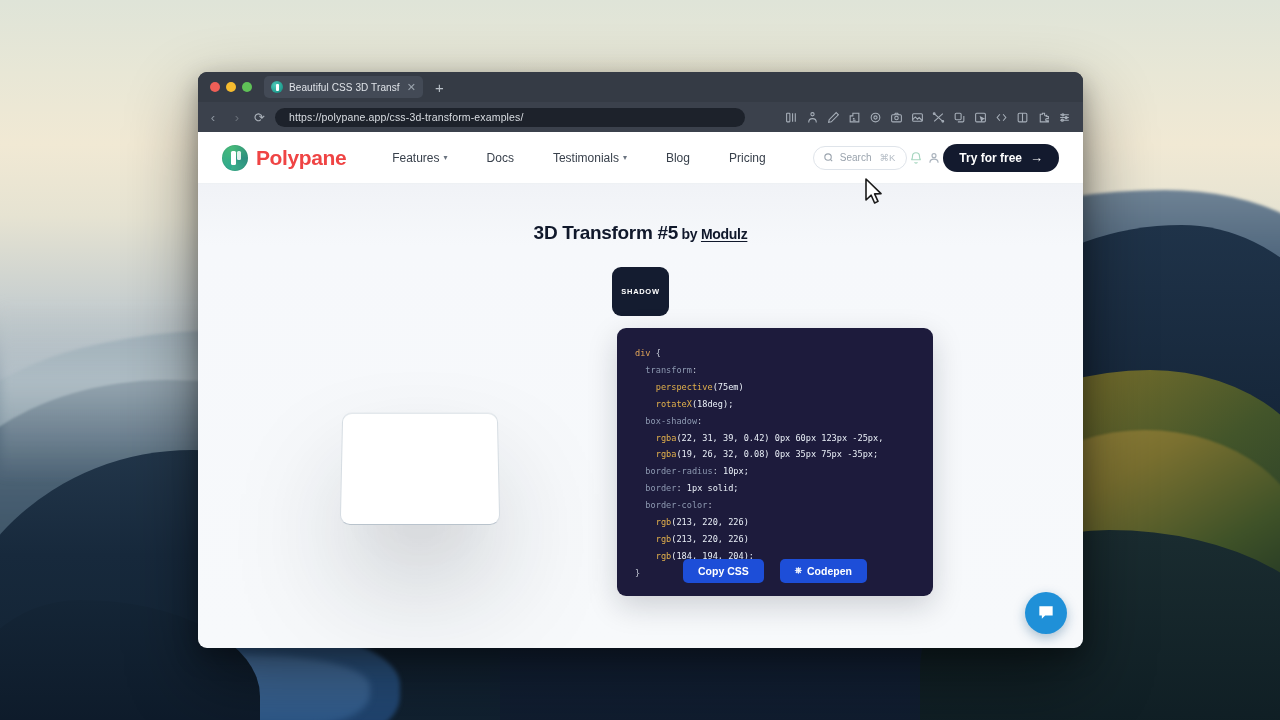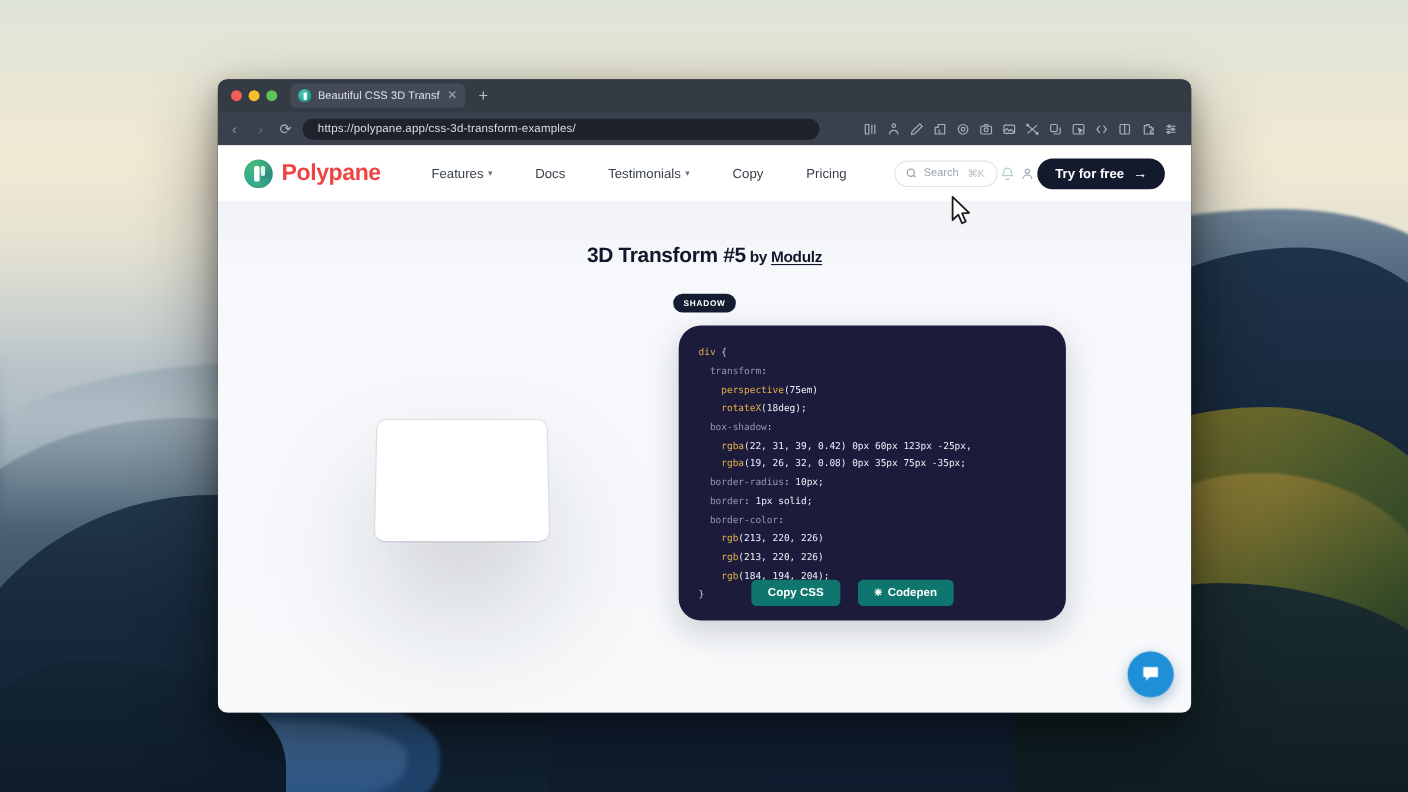--- a/index.html
+++ b/index.html
@@ -209,55 +209,55 @@
   .content { position: relative; padding-top: 38px; }
   .h-title {
     text-align: center; font-size: 19px; font-weight: 800; color: #10182b;
     letter-spacing: -.3px;
   }
   .h-title .by { font-size: 14px; font-weight: 700; }
   .h-title .author { text-decoration: underline; text-underline-offset: 2px; }
   .badge-wrap { display: flex; justify-content: center; margin-top: 23px; }
   .badge {
     background: #141c30; color: #fff; font-size: 7.5px; font-weight: 700;
-    letter-spacing: .7px; border-radius: 9px; padding: 4px 9px;
+    letter-spacing: .7px; border-radius: 9px; padding: 20px 9px;
   }
 
   .demo-row { display: flex; align-items: flex-start; margin-top: 12px; padding: 0 24px; }
   .preview-col {
     width: 395px; height: 280px; display: flex; align-items: center; justify-content: center;
     position: relative;
   }
   .shadow-card {
     width: 158px; height: 118px; background: #fff; border-radius: 10px;
     border: 1px solid;
     border-color: rgb(213,220,226) rgb(213,220,226) rgb(184,194,204);
     transform: perspective(75em) rotateX(18deg);
     box-shadow: rgba(22,31,39,.42) 0px 60px 123px -25px,
                 rgba(19,26,32,.08) 0px 35px 75px -35px;
   }
   .code-col {
-    width: 352px; background: #1d1b3c; border-radius: 20px;
+    width: 316px; background: #1d1b3c; border-radius: 9px;
     padding: 17px 18px 14px 18px; position: relative;
     box-shadow: 0 10px 30px rgba(15,20,40,.18);
   }
   .code {
     font-family: "DejaVu Sans Mono", "Liberation Mono", monospace;
     font-size: 8.6px; line-height: 16.9px; color: #8f9bb3; white-space: pre;
   }
   .tok-sel { color: #e0a458; }
   .tok-punc { color: #c7ccd8; }
   .tok-prop { color: #8c98b0; }
   .tok-fn { color: #e2b04b; }
   .tok-val { color: #eaf0f8; }
   .code-btns {
     position: absolute; left: 66px; bottom: 13px; display: flex; gap: 16px;
   }
   .cbtn {
-    background: #0f766e; color: #fff; font-size: 10.5px; font-weight: 700;
+    background: #1d4ed8; color: #fff; font-size: 10.5px; font-weight: 700;
     border: none; border-radius: 5px; padding: 6px 15px;
     display: flex; align-items: center; gap: 5px; text-align: center;
   }
   .cbtn .cp-ico { font-size: 9px; }
   .next-title {
     position: absolute; left: 0; right: 0; bottom: -14px; text-align: center;
     font-size: 17px; font-weight: 800; color: #10182b; letter-spacing: -.3px;
   }
   .next-title .by { font-size: 13px; font-weight: 700; }
 
@@ -416,21 +416,21 @@
             <span class="caret">▾</span>
           </span>
           <span class="navlink">
             <span>Docs</span>
           </span>
           <span class="navlink">
             <span>Testimonials</span>
             <span class="caret">▾</span>
           </span>
           <span class="navlink">
-            <span>Copy</span>
+            <span>Blog</span>
           </span>
           <span class="navlink">
             <span>Pricing</span>
           </span>
         </div>
         <div class="nav-right">
           <div class="searchbox">
             <svg viewBox="0 0 24 24" fill="none" stroke="currentColor" stroke-width="2.4">
                 <circle cx="11" cy="11" r="7"></circle>
                 <path d="M20 20l-4-4"></path>

